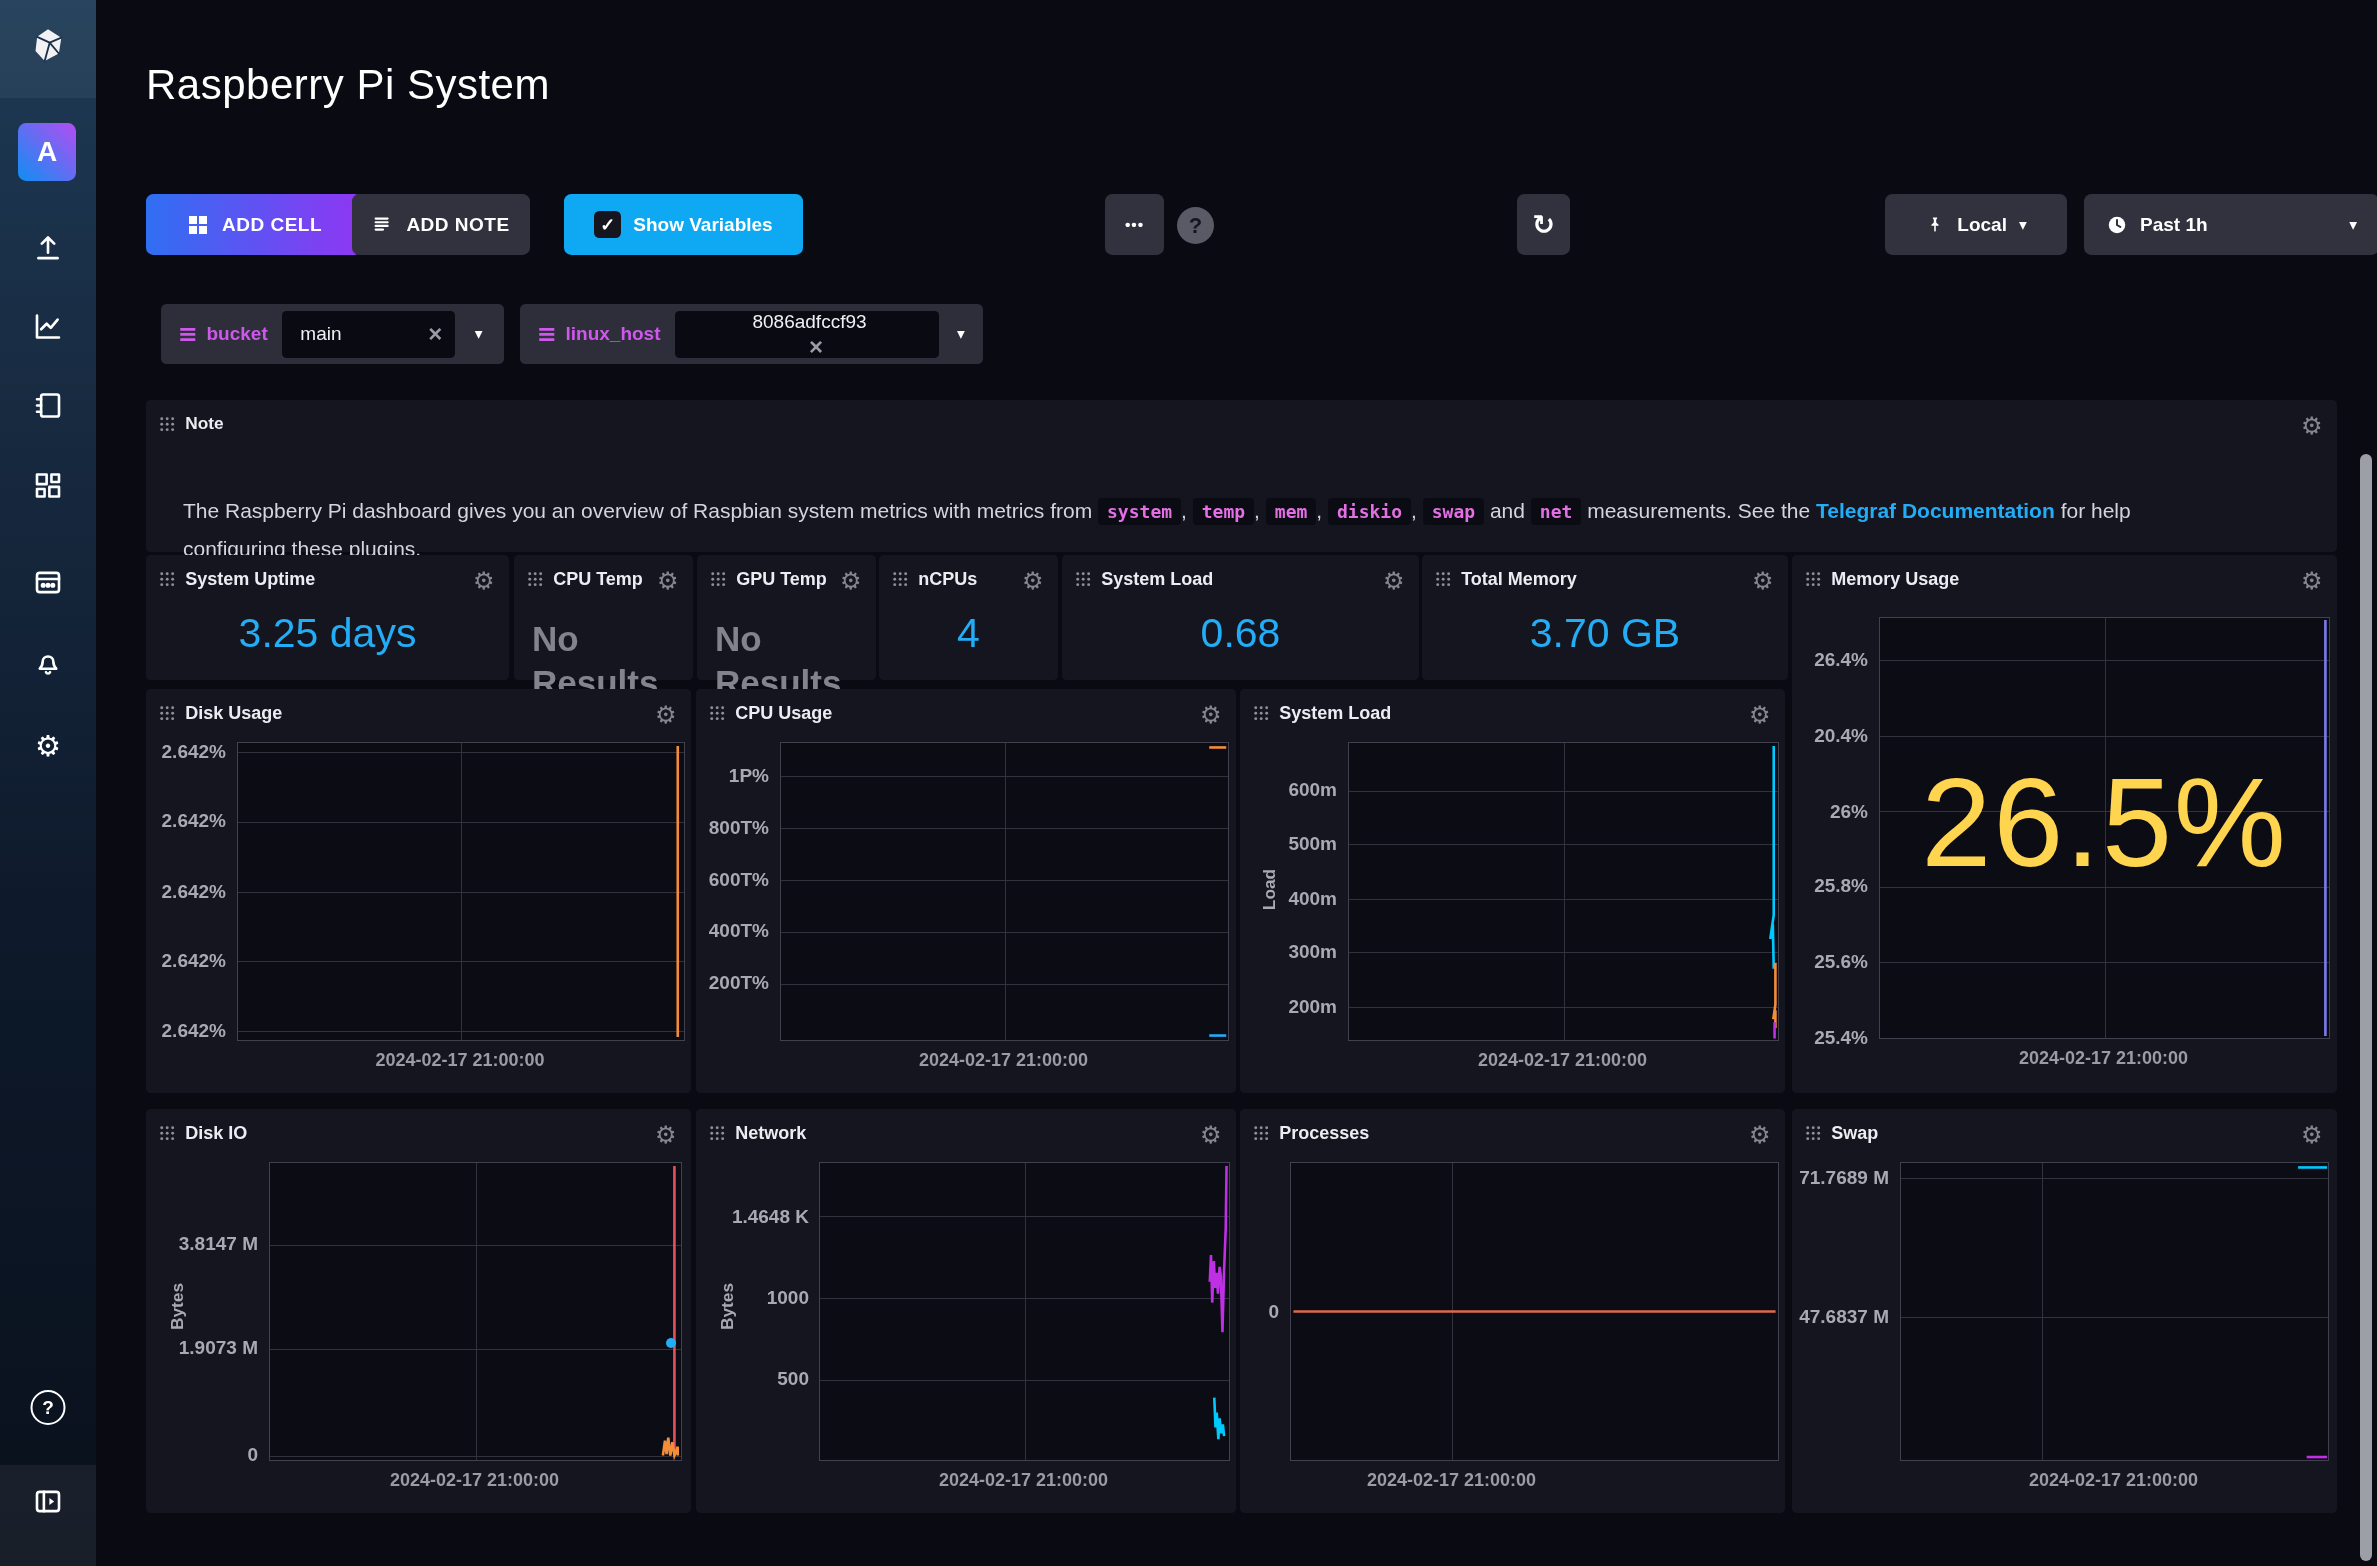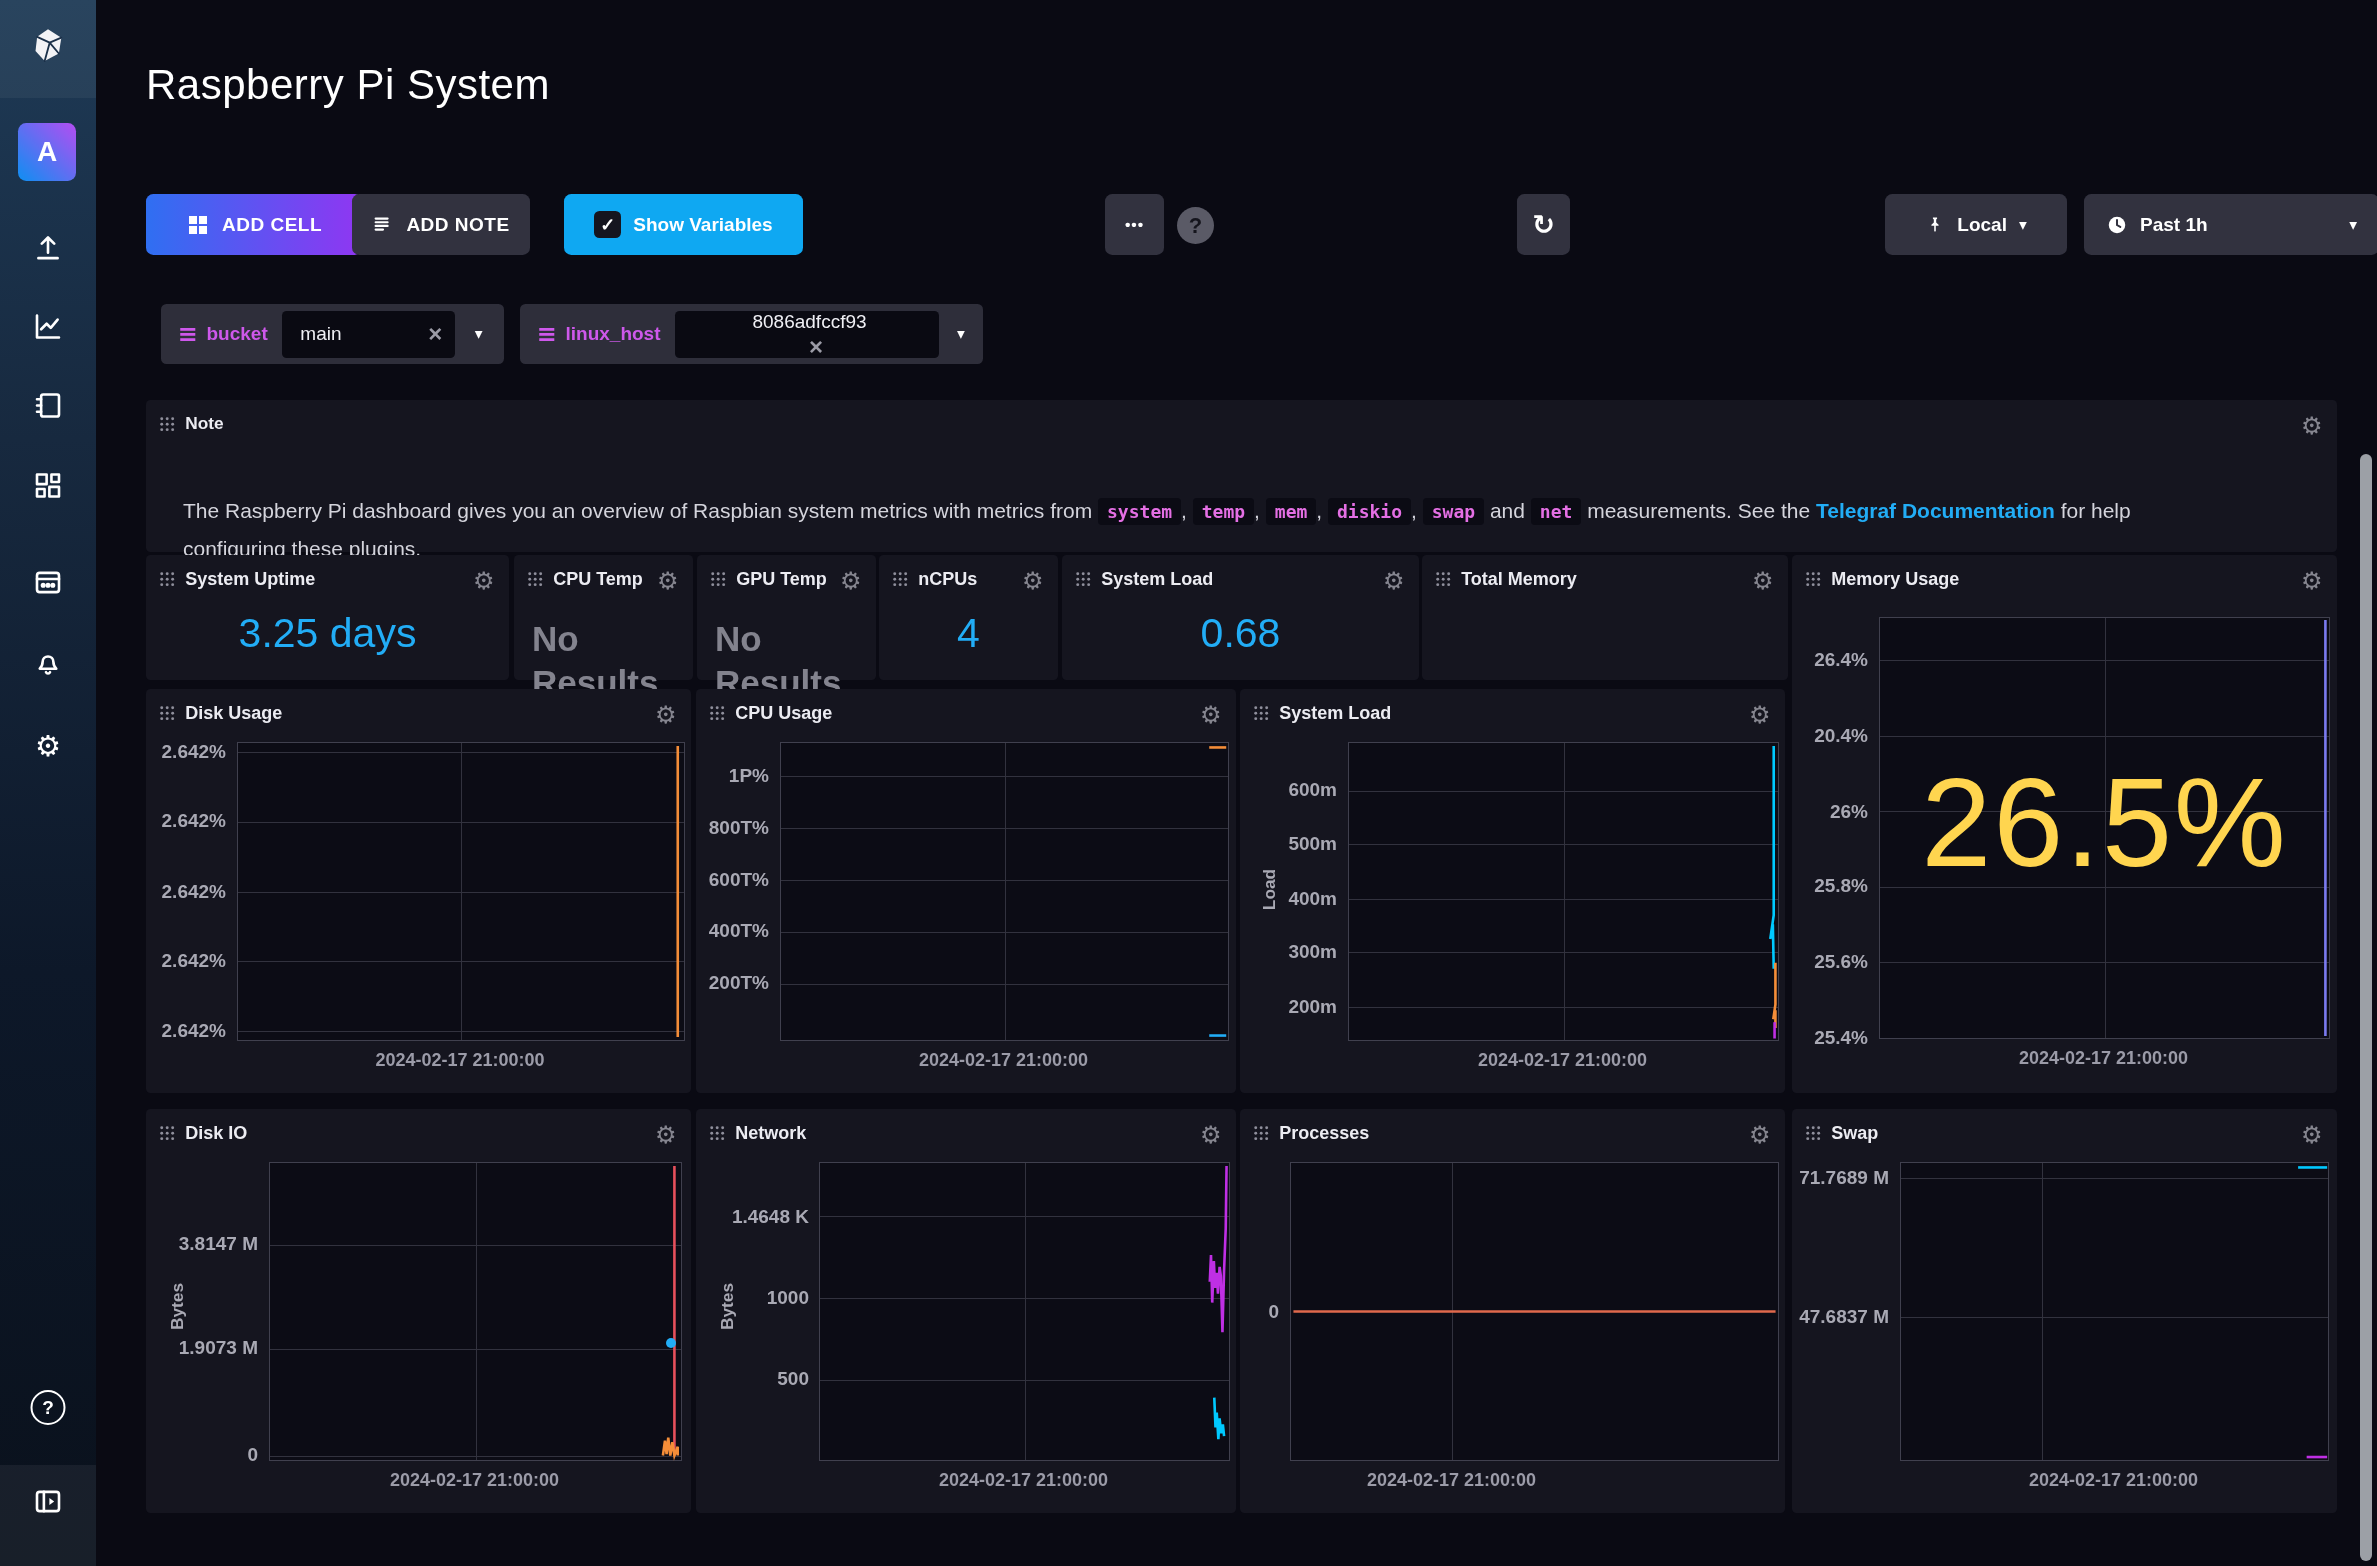--- a/index.html
+++ b/index.html
@@ -349,20 +349,21 @@
           <circle cx="3" cy="9" r="1.6"></circle>
           <circle cx="9" cy="9" r="1.6"></circle>
           <circle cx="15" cy="9" r="1.6"></circle>
           <circle cx="3" cy="15" r="1.6"></circle>
           <circle cx="9" cy="15" r="1.6"></circle>
           <circle cx="15" cy="15" r="1.6"></circle>
         </svg>
       <span class="celltitle">Total Memory</span>
       <span class="gear">⚙</span>
     </div>
+    <div class="statval">3.70 GB</div>
   </section>
 
   <section class="cell" style="left:1792px;top:555px;width:545px;height:538px;">
     <div class="cellhead">
       <svg class="handle" width="16.4" height="16.4" viewBox="0 0 18 18">
           <circle cx="3" cy="3" r="1.6"></circle>
           <circle cx="9" cy="3" r="1.6"></circle>
           <circle cx="15" cy="3" r="1.6"></circle>
           <circle cx="3" cy="9" r="1.6"></circle>
           <circle cx="9" cy="9" r="1.6"></circle>

